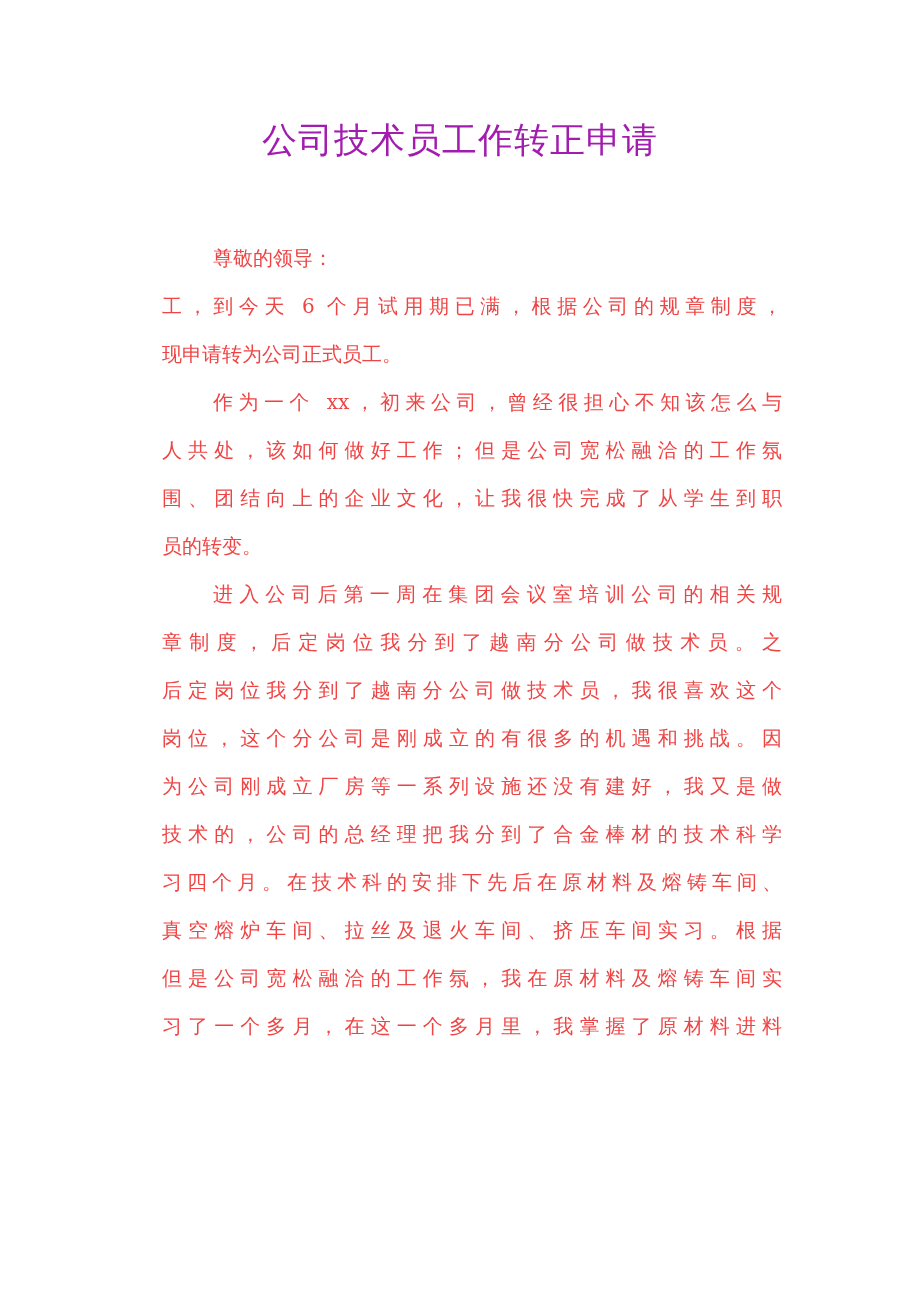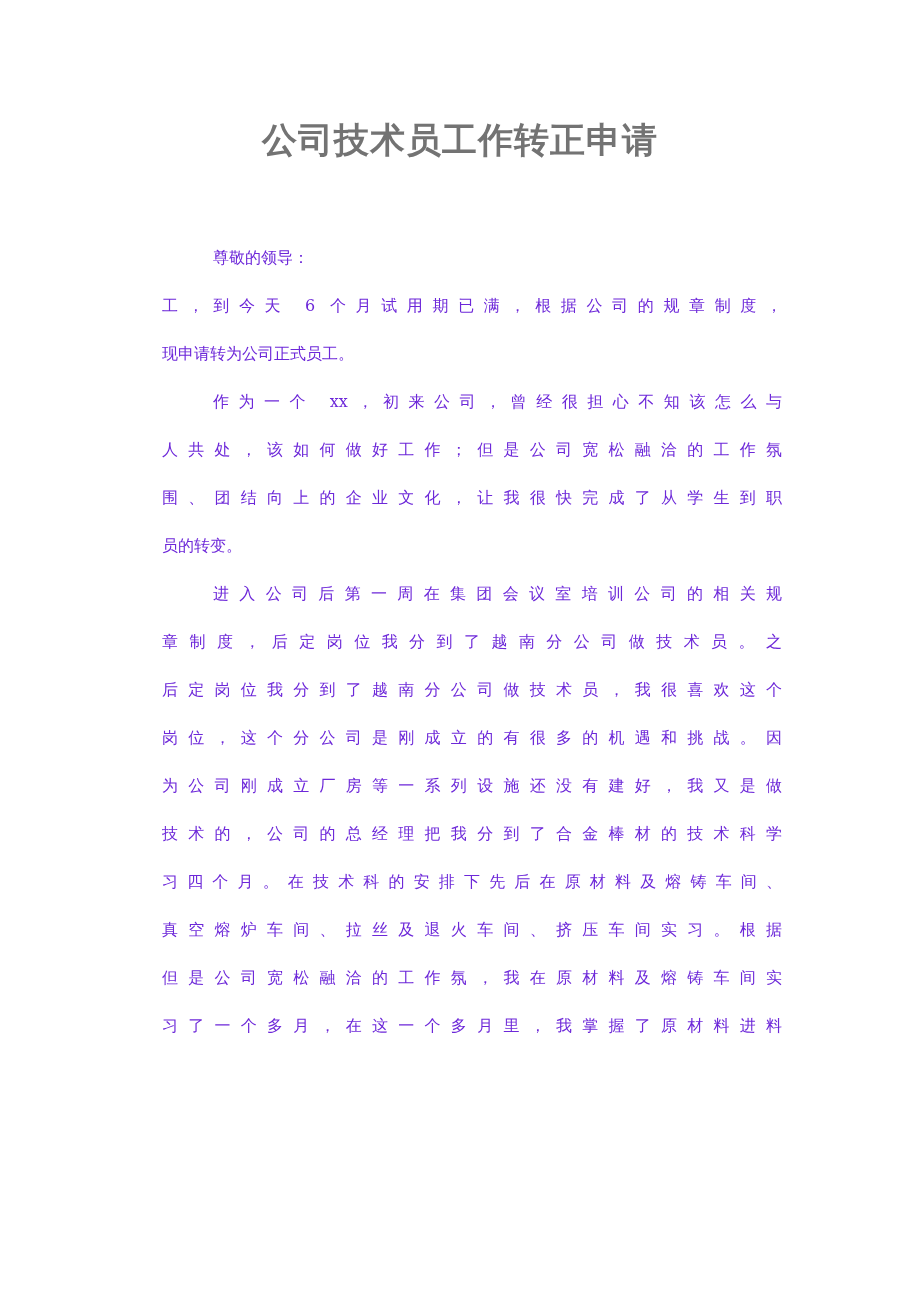--- a/index.html
+++ b/index.html
@@ -13,34 +13,34 @@
     height: 1302px;
     background: #ffffff;
     box-sizing: border-box;
     padding-top: 112px;
     overflow: hidden;
     color: #000000;
     font-family: "DejaVu Serif", "Liberation Serif", serif;
   }
   .doc-title {
     font-size: 35px;
-    font-weight: bold;
+    font-weight: normal;
     line-height: 56px;
     text-align: center;
     letter-spacing: 1px;
-    color: #737373;
+    color: #a21caf;
   }
   .content {
     margin: 66px 0 0 162px;
     width: 620px;
   }
   .line {
-    font-size: 16px;
+    font-size: 20px;
     line-height: 48px;
-    color: #6d28d9;
+    color: #ef4444;
     text-align: justify;
     text-align-last: justify;
   }
   .line.indent {
     text-indent: 51px;
   }
   .line.para-end {
     text-align-last: left;
   }
 </style>

